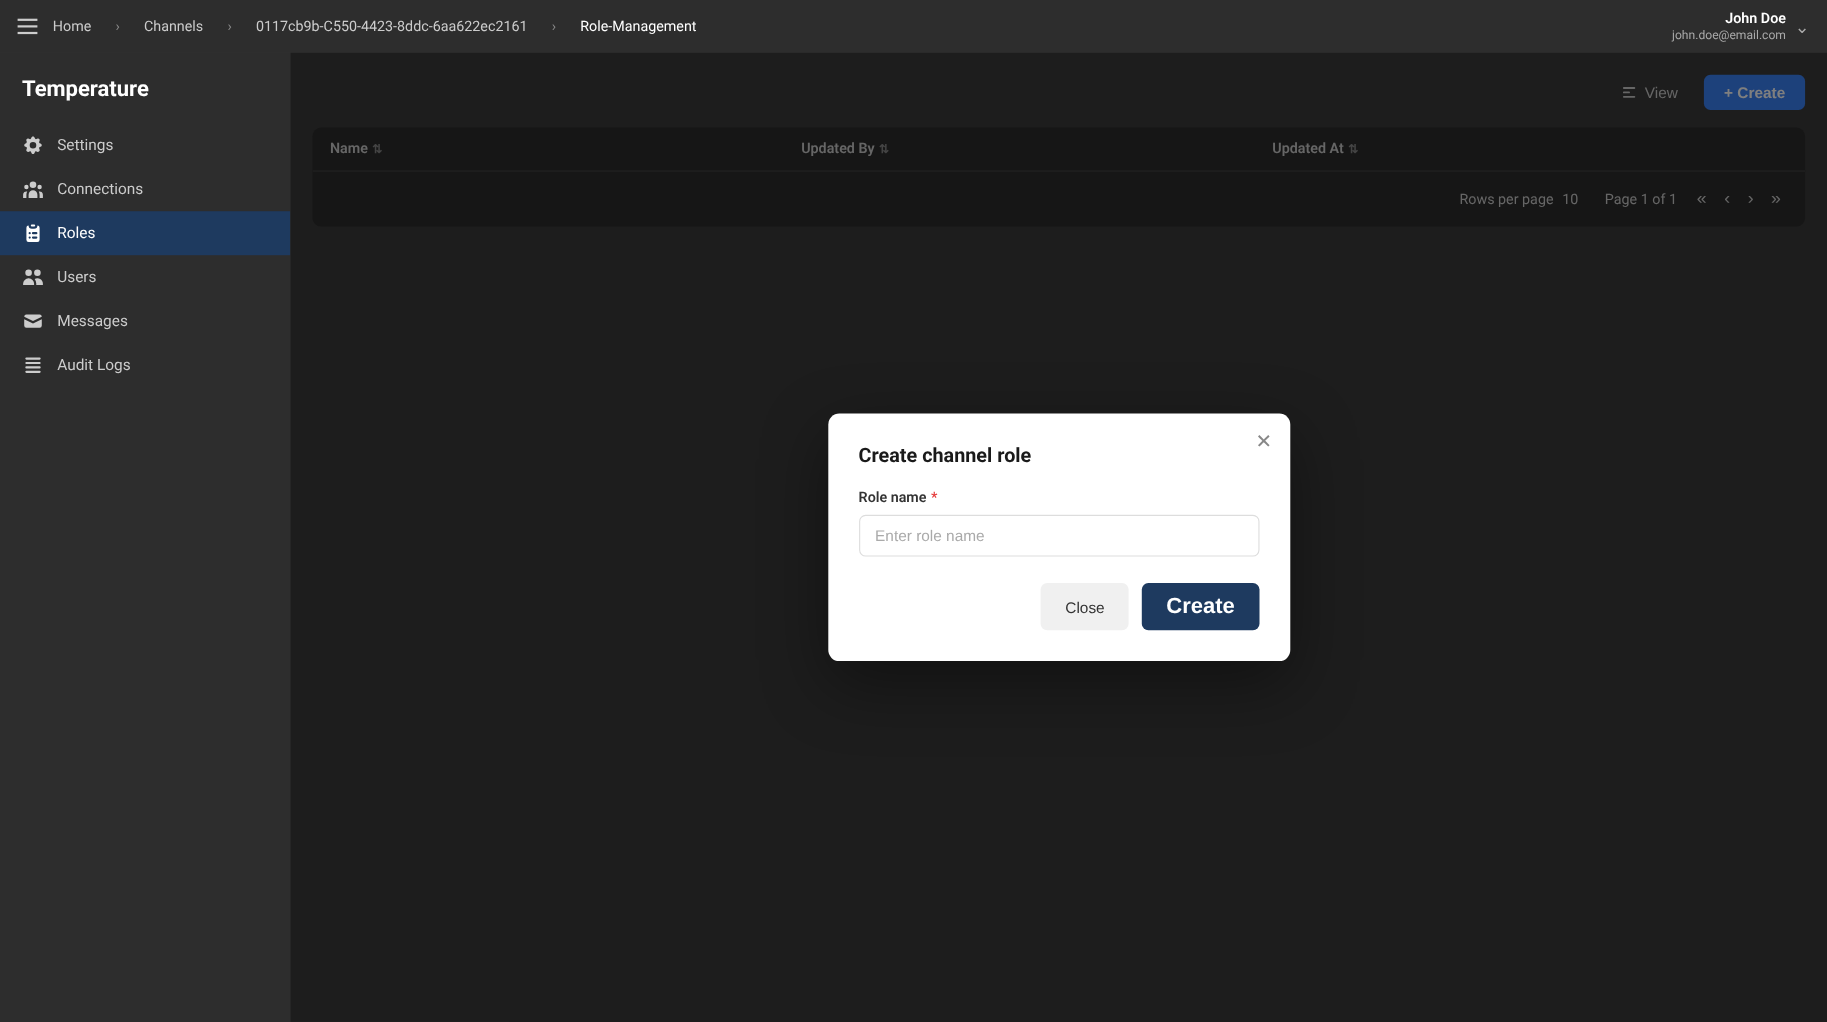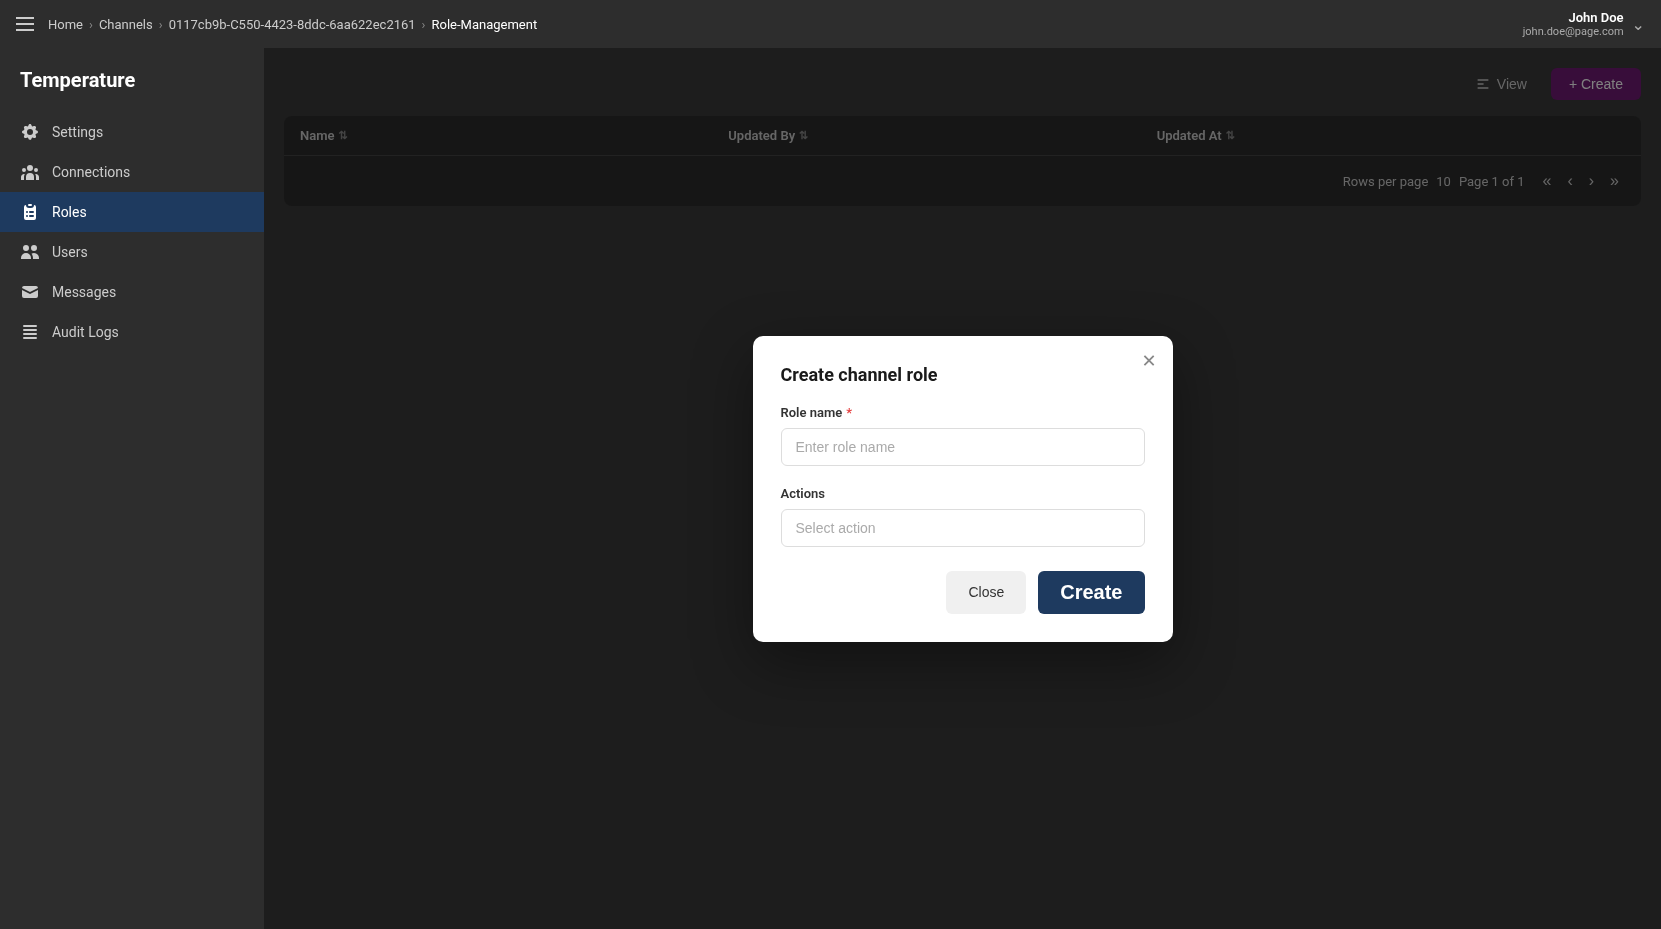--- a/index.html
+++ b/index.html
@@ -39,21 +39,21 @@
     }
     .sidebar-toggle span {
       display: block;
       height: 2px;
       width: 18px;
       background: #ccc;
     }
     .breadcrumb {
       display: flex;
       align-items: center;
-      gap: 6px;
+      gap: 22px;
       font-size: 13px;
       color: #ccc;
     }
     .breadcrumb-sep {
       color: #888;
     }
     .breadcrumb-item {
       color: #ccc;
     }
     .breadcrumb-item.active {
@@ -127,27 +127,27 @@
       position: relative;
     }
     .content-header {
       display: flex;
       justify-content: flex-end;
       align-items: center;
       gap: 12px;
       margin-bottom: 16px;
     }
     .create-button {
-      background: #701a75;
+      background: #3b82f6;
       color: #fff;
       border: none;
       padding: 8px 18px;
       border-radius: 6px;
       font-size: 14px;
-      font-weight: 400;
+      font-weight: 700;
       cursor: pointer;
       display: flex;
       align-items: center;
       gap: 6px;
     }
     .view-button {
       background: transparent;
       color: #ccc;
       border: none;
       padding: 8px 12px;
@@ -188,21 +188,21 @@
     }
     .table-cell {
       font-size: 13px;
       color: #ccc;
     }
     .table-footer {
       display: flex;
       align-items: center;
       justify-content: flex-end;
       padding: 12px 16px;
-      gap: 0;
+      gap: 16px;
     }
     .rows-per-page {
       display: flex;
       align-items: center;
       gap: 8px;
       font-size: 13px;
       color: #ccc;
     }
     .pagination {
       display: flex;
@@ -335,21 +335,21 @@
       <span class="breadcrumb-item">Channels</span>
       <span class="breadcrumb-sep">›</span>
       <span class="breadcrumb-item">0117cb9b-C550-4423-8ddc-6aa622ec2161</span>
       <span class="breadcrumb-sep">›</span>
       <span class="breadcrumb-item active">Role-Management</span>
     </nav>
   </div>
   <div class="topbar-right">
     <div class="user-info">
       <div class="user-name">John Doe</div>
-      <div class="user-email">john.doe@page.com</div>
+      <div class="user-email">john.doe@email.com</div>
     </div>
     <span class="user-chevron">⌄</span>
   </div>
 </div>
 
 <div class="main-layout">
 
   <aside class="sidebar">
     <div class="sidebar-title">Temperature</div>
 
@@ -450,24 +450,20 @@
         <h2 class="modal-title">Create channel role</h2>
 
         <div class="form-group">
           <label class="form-label">
             <span>Role name</span>
             <span class="required-star">*</span>
           </label>
           <input type="text" class="form-input" placeholder="Enter role name" style="">
         </div>
 
-        <div class="form-group">
-          <label class="form-label">Actions</label>
-          <input type="text" class="form-input" placeholder="Select action" style="">
-        </div>
 
 
         <div class="modal-footer">
           <button class="btn-close">Close</button>
           <button class="btn-create">Create</button>
         </div>
       </div>
     </div>
   </main>
 </div>

